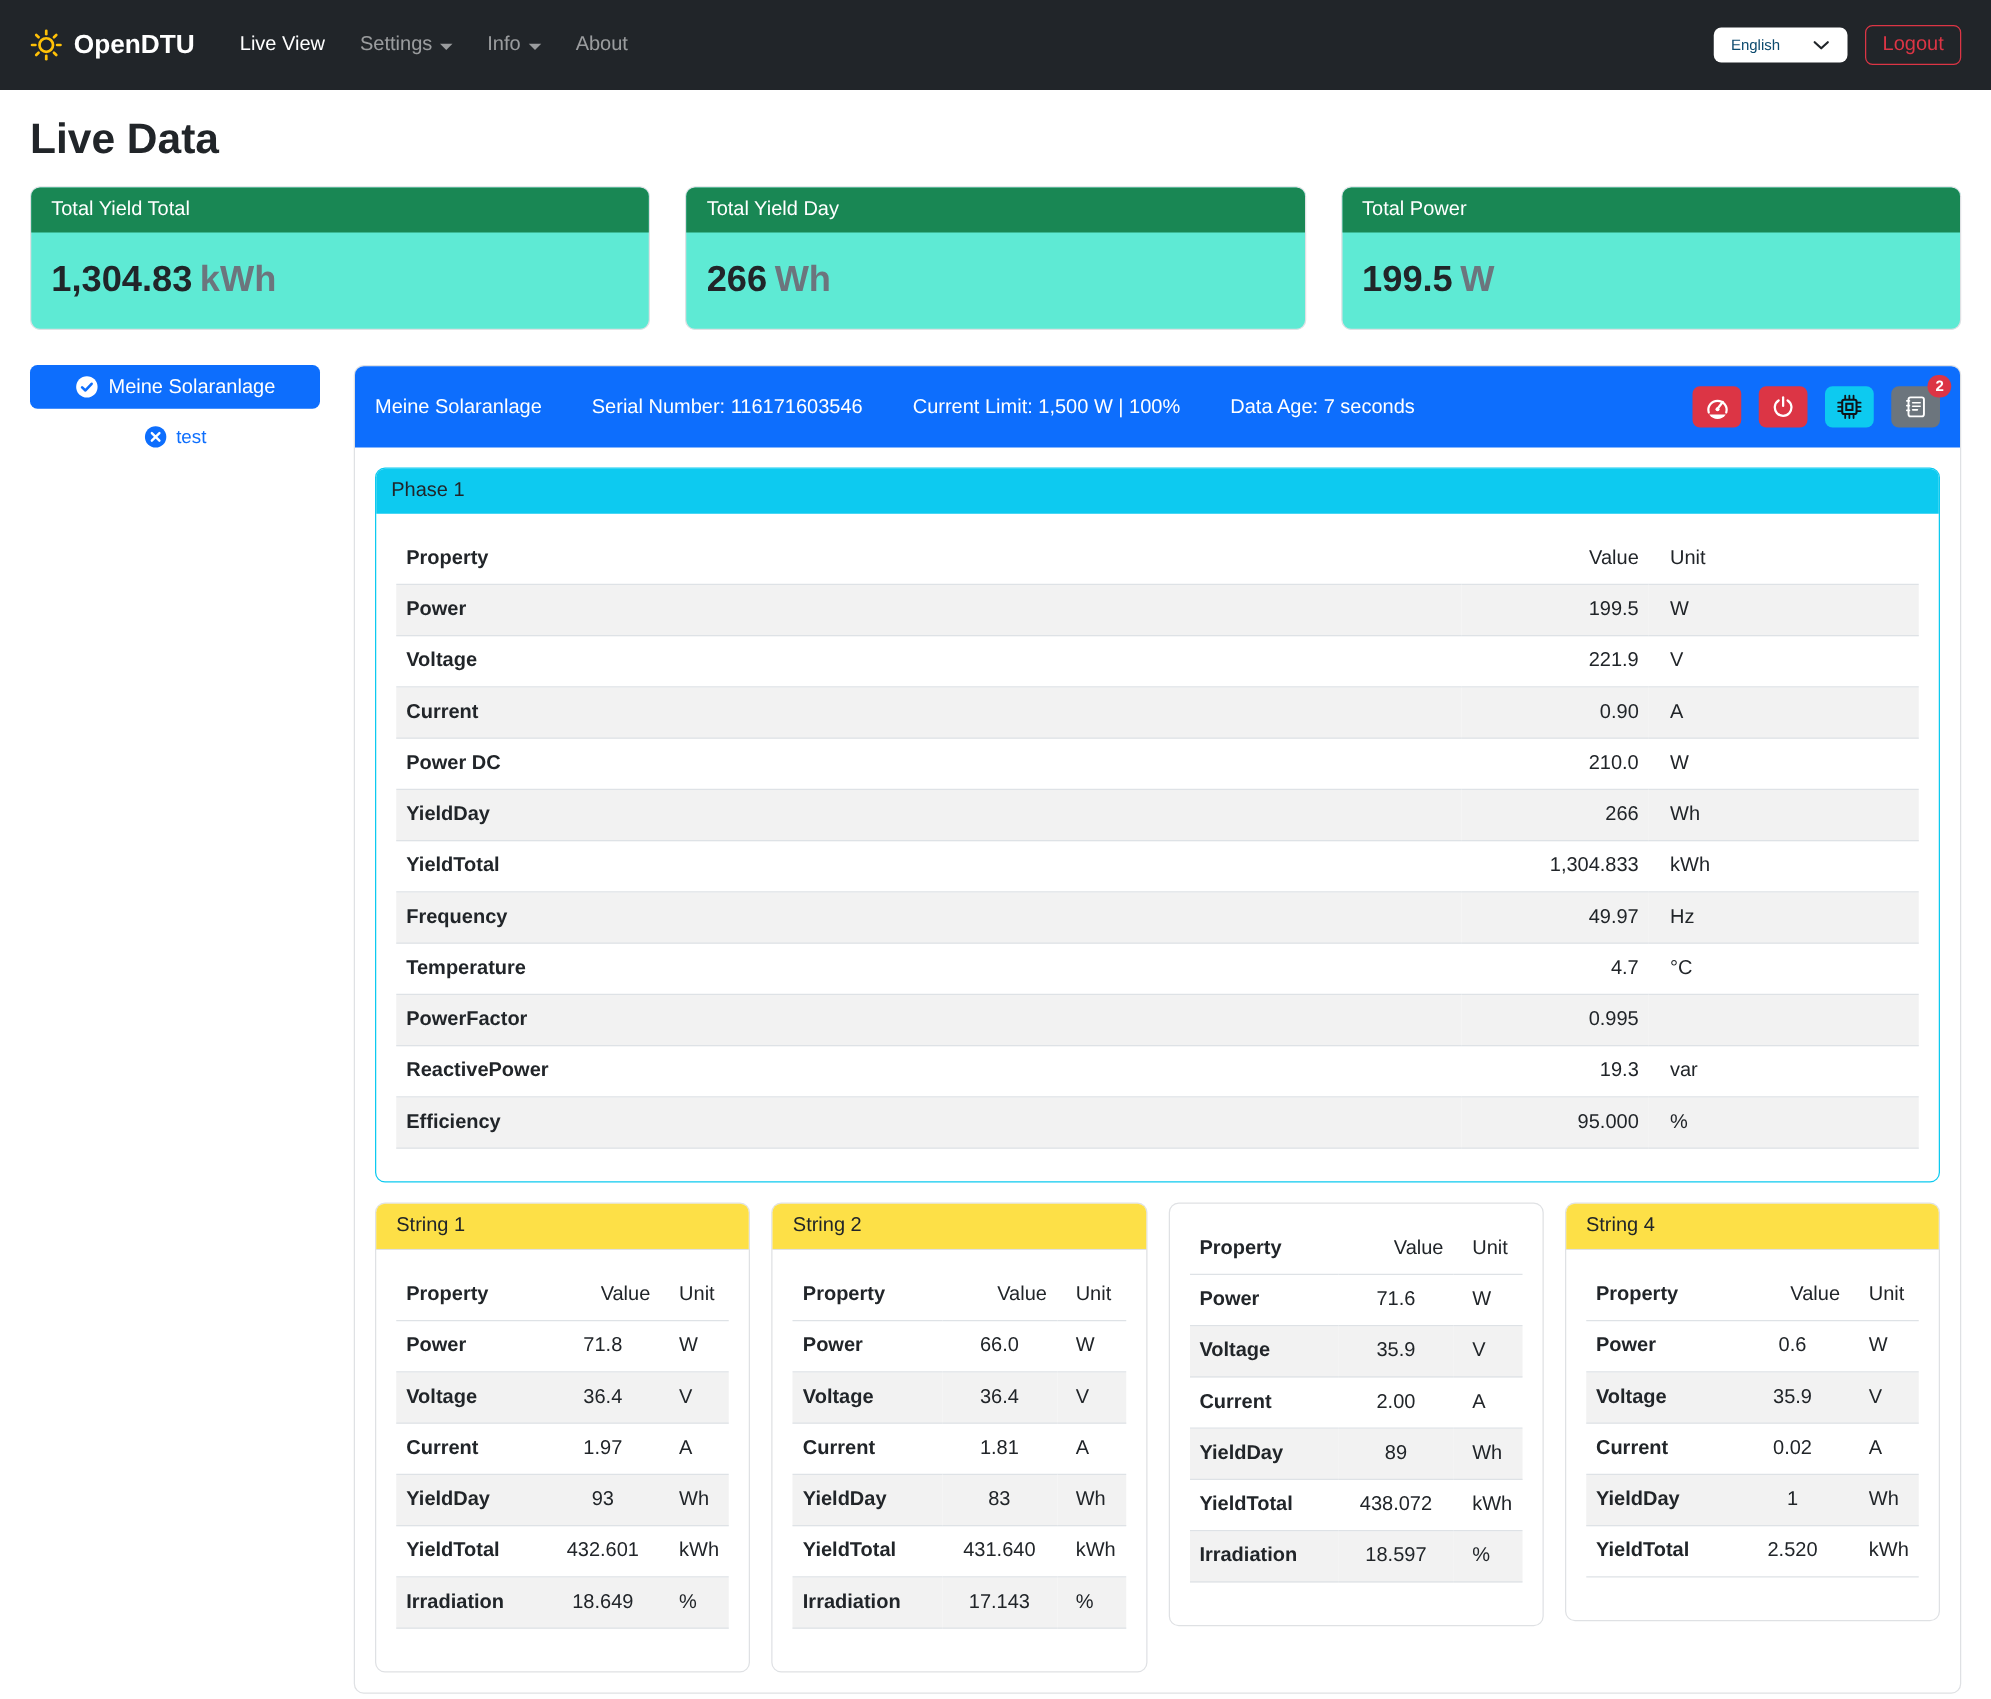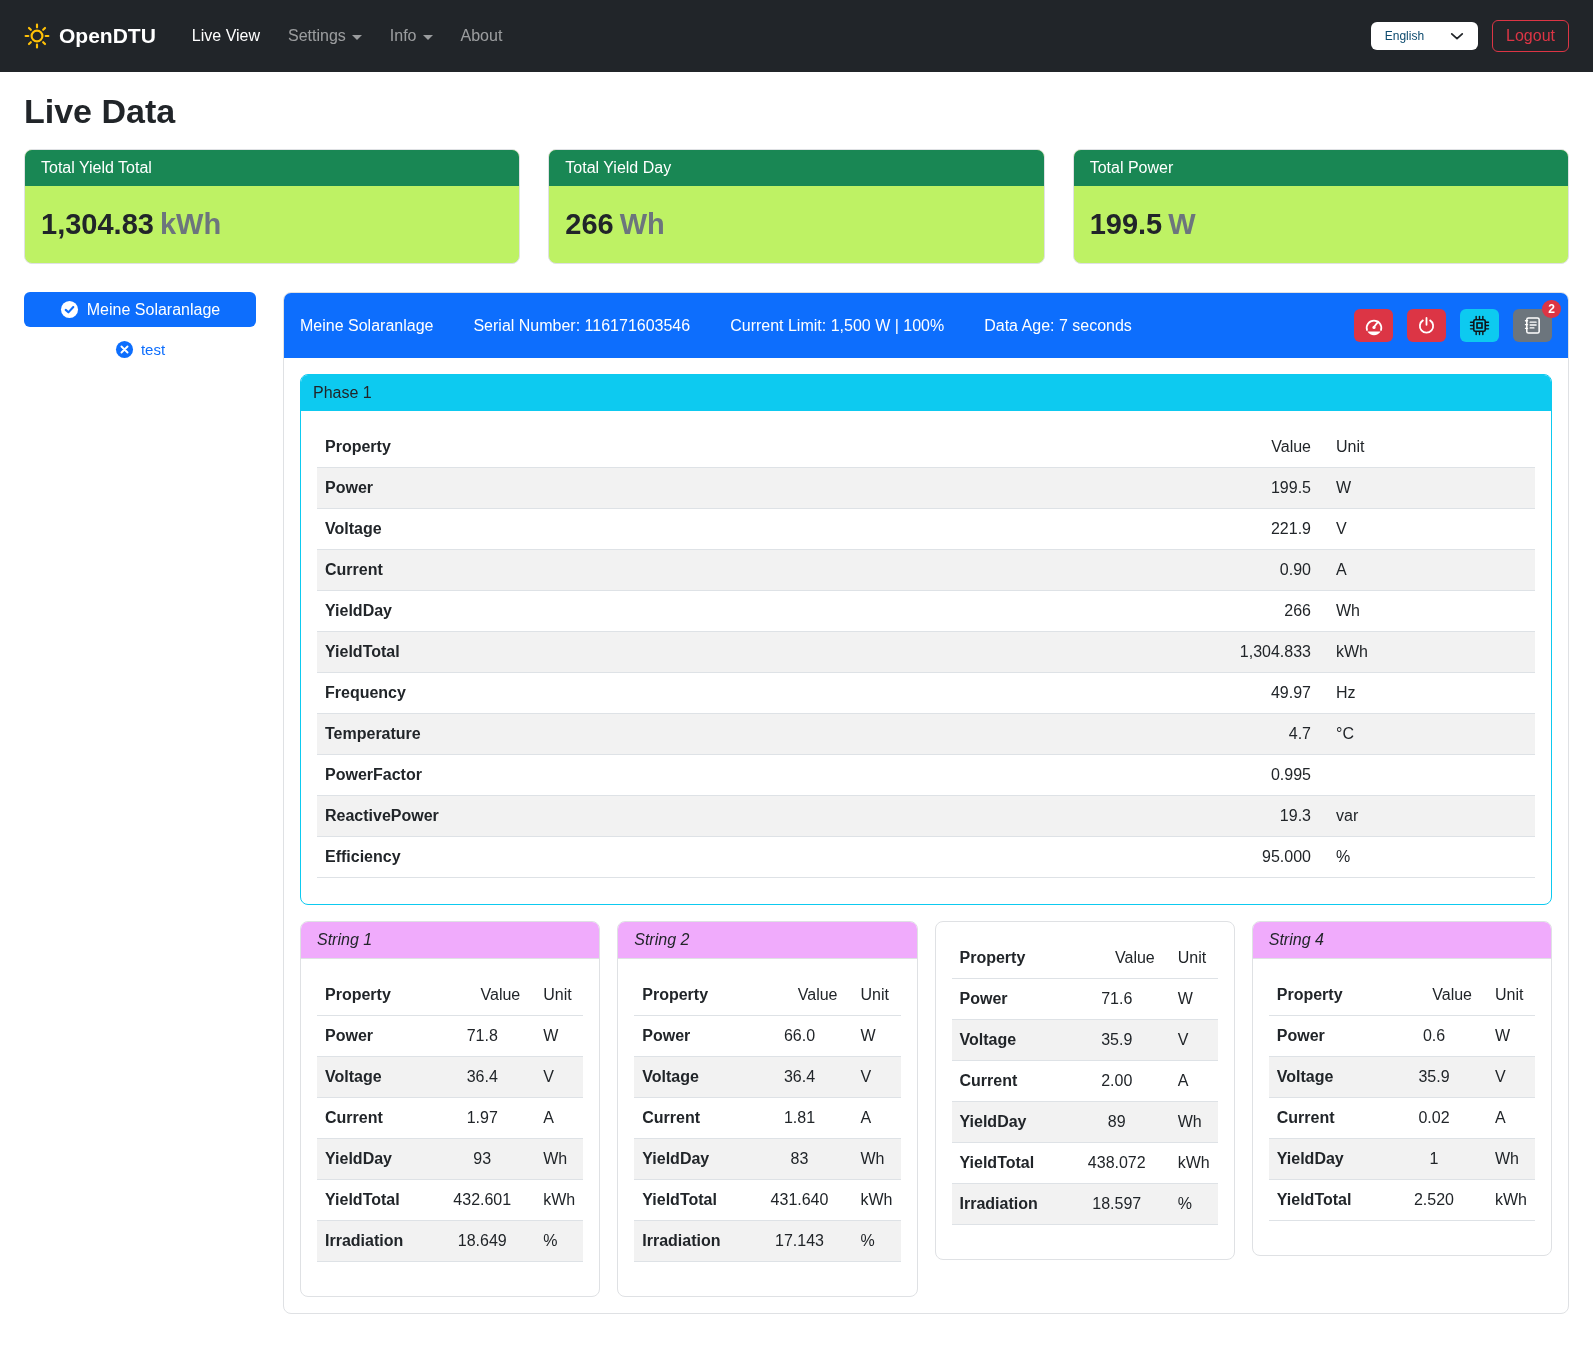--- a/index.html
+++ b/index.html
@@ -30,21 +30,21 @@
     font-size:16px; border-radius:6px; padding:6px 13px; cursor:pointer;
     font-family:"Liberation Sans", sans-serif;
   }
 
   
   .container { padding:0 24px; }
   h1.page-title { font-size:34px; font-weight:700; margin:20px 0 18px 0; color:#212529; }
 
   
   .summary-row { display:grid; grid-template-columns:repeat(3,1fr); gap:28px; margin-bottom:28px; }
-  .card { background:#bef264; border:1px solid #dfe1e4; border-radius:8px; }
+  .card { background:#5eead4; border:1px solid #dfe1e4; border-radius:8px; }
   .card-header-green {
     background:#198754; color:#fff; font-size:16px; padding:9px 16px;
     border-radius:7px 7px 0 0;
   }
   .summary-body { padding:22px 16px; font-size:29px; font-weight:700; color:#212529; }
   .summary-body .unit { color:#6c757d; margin-left:6px; }
 
   
   .lower { display:flex; gap:27px; align-items:flex-start; padding-bottom:12px; }
   .sidebar { width:232px; flex:none; }
@@ -92,22 +92,22 @@
   .data-table th.h-value { text-align:right; }
   .phase-body .h-value, .phase-body .cell-value { width:150px; text-align:right; font-weight:400; }
   .phase-body .h-unit, .phase-body .cell-unit { width:216px; padding-left:17px; font-weight:400; }
   .stripe-odd tbody tr:nth-child(odd) { background:#f2f2f2; }
   .stripe-even tbody tr:nth-child(even) { background:#f2f2f2; }
 
   
   .strings-row { display:grid; grid-template-columns:repeat(4,1fr); gap:17px; align-items:start; }
   .string-card { border:1px solid #dfe1e4; border-radius:8px; background:#fff; }
   .string-header {
-    background:#f0abfc; color:#212529; font-size:16px; padding:9px 16px;
-    border-bottom:1px solid #dfe1e4; border-radius:7px 7px 0 0;font-style:italic;
+    background:#fde047; color:#212529; font-size:16px; padding:9px 16px;
+    border-bottom:1px solid #dfe1e4; border-radius:7px 7px 0 0;
   }
   .string-body { padding:16px 16px 34px 16px; }
   .string-body .h-value, .string-body .cell-value { width:92px; text-align:center; font-weight:400; }
   .string-body .h-unit, .string-body .cell-unit { width:54px; padding-left:15px; font-weight:400; }
 
   svg { display:block; }
 </style>
 </head>
 <body>
 
@@ -295,20 +295,25 @@
                     <td class="cell-prop">Voltage</td>
                     <td class="cell-value">221.9</td>
                     <td class="cell-unit">V</td>
                   </tr>
                   <tr>
                     <td class="cell-prop">Current</td>
                     <td class="cell-value">0.90</td>
                     <td class="cell-unit">A</td>
                   </tr>
                   <tr>
+                    <td class="cell-prop">Power DC</td>
+                    <td class="cell-value">210.0</td>
+                    <td class="cell-unit">W</td>
+                  </tr>
+                  <tr>
                     <td class="cell-prop">YieldDay</td>
                     <td class="cell-value">266</td>
                     <td class="cell-unit">Wh</td>
                   </tr>
                   <tr>
                     <td class="cell-prop">YieldTotal</td>
                     <td class="cell-value">1,304.833</td>
                     <td class="cell-unit">kWh</td>
                   </tr>
                   <tr>

